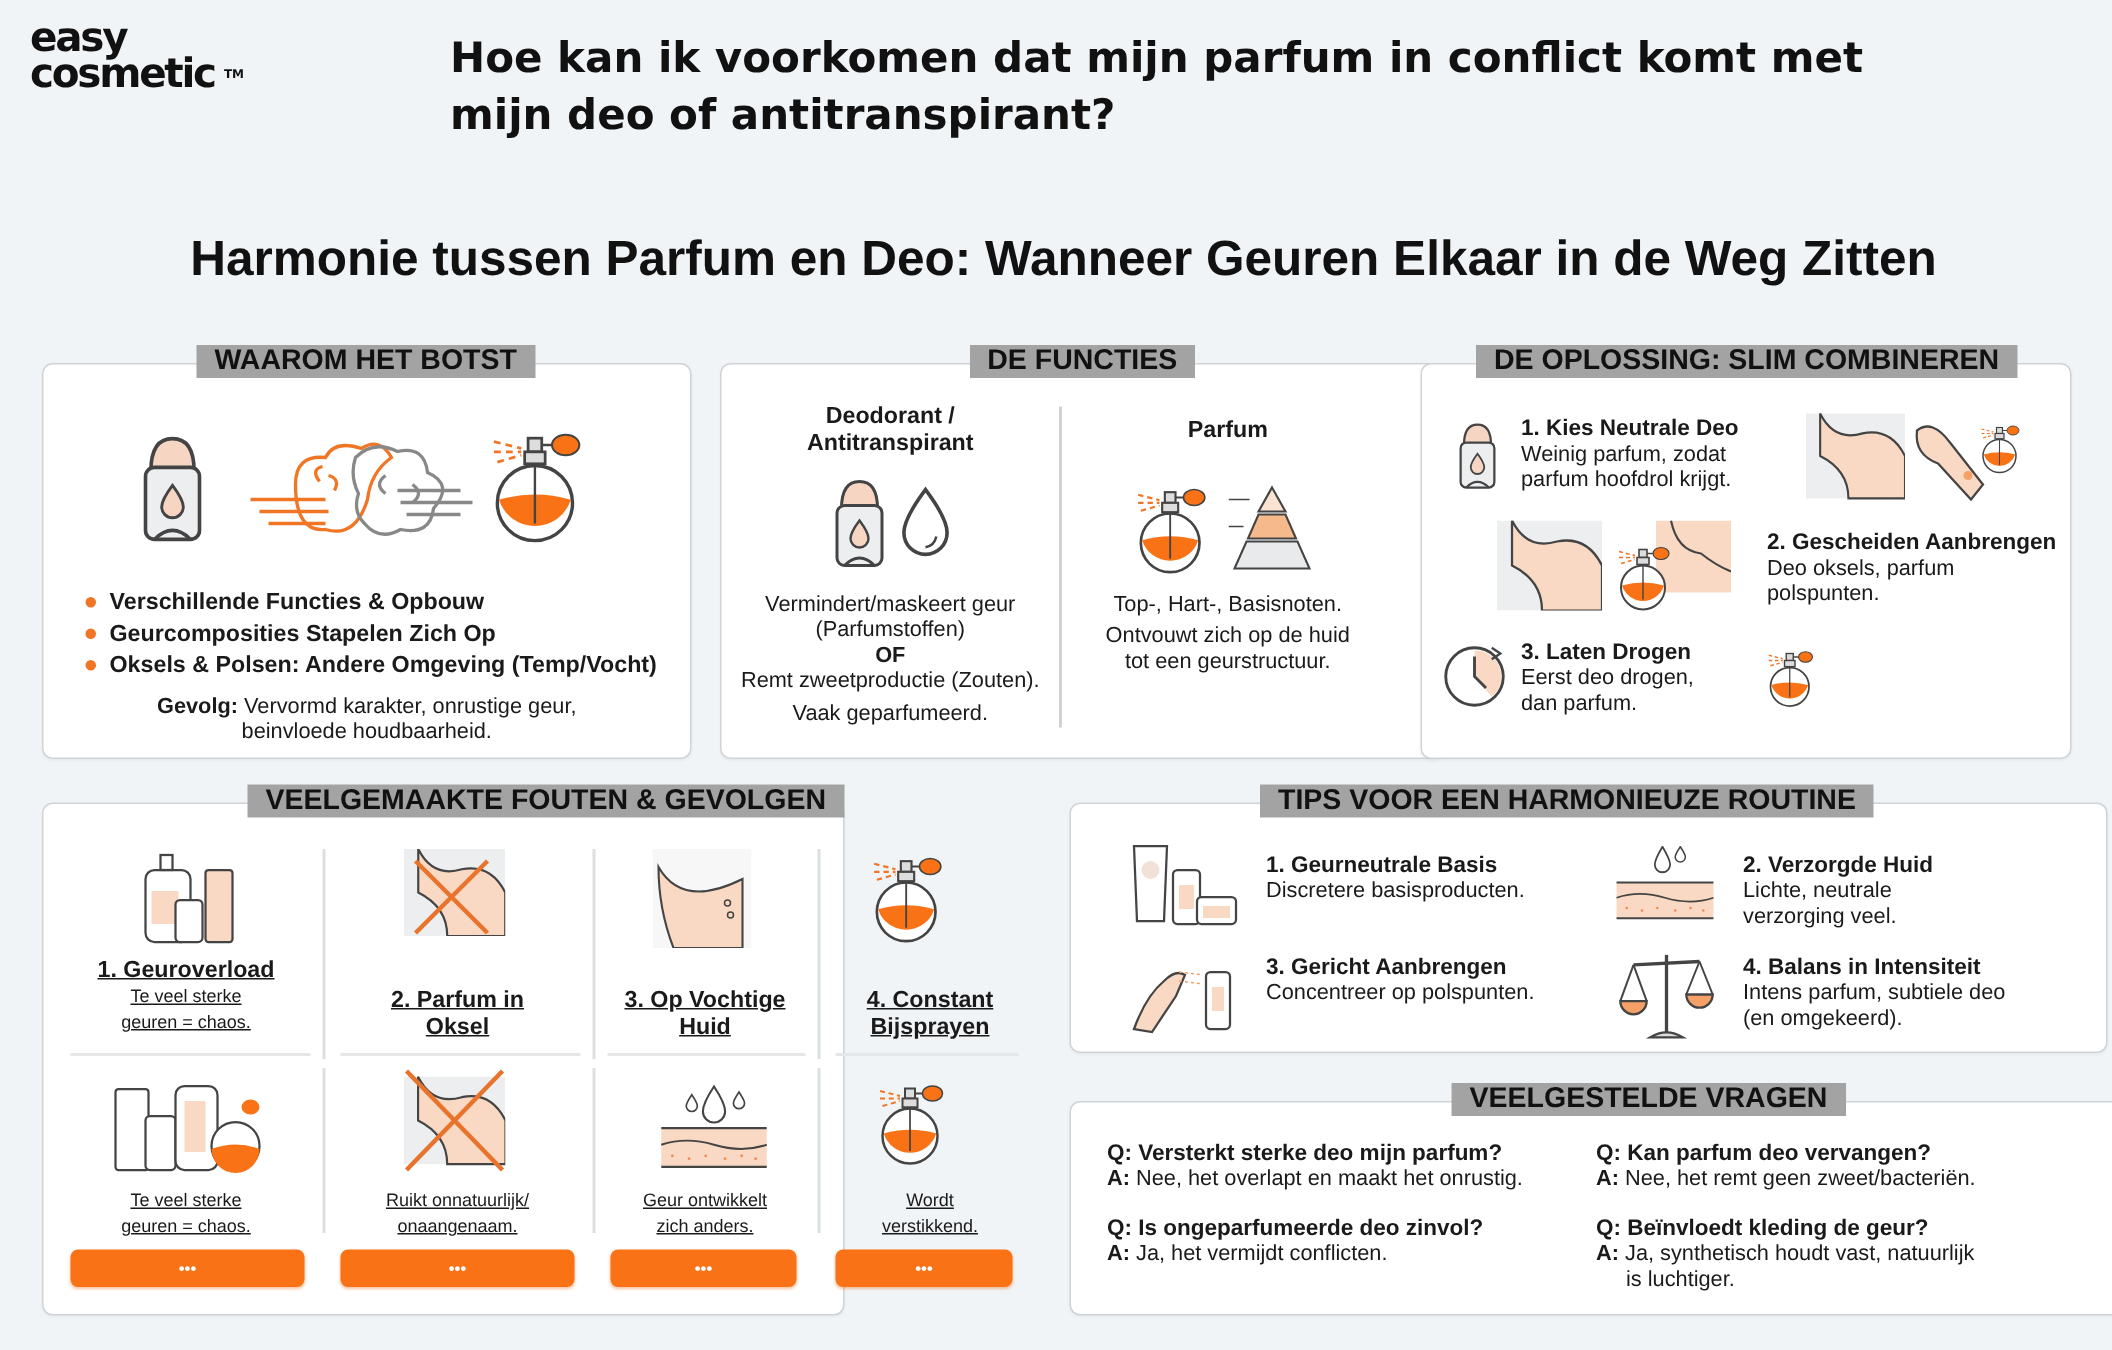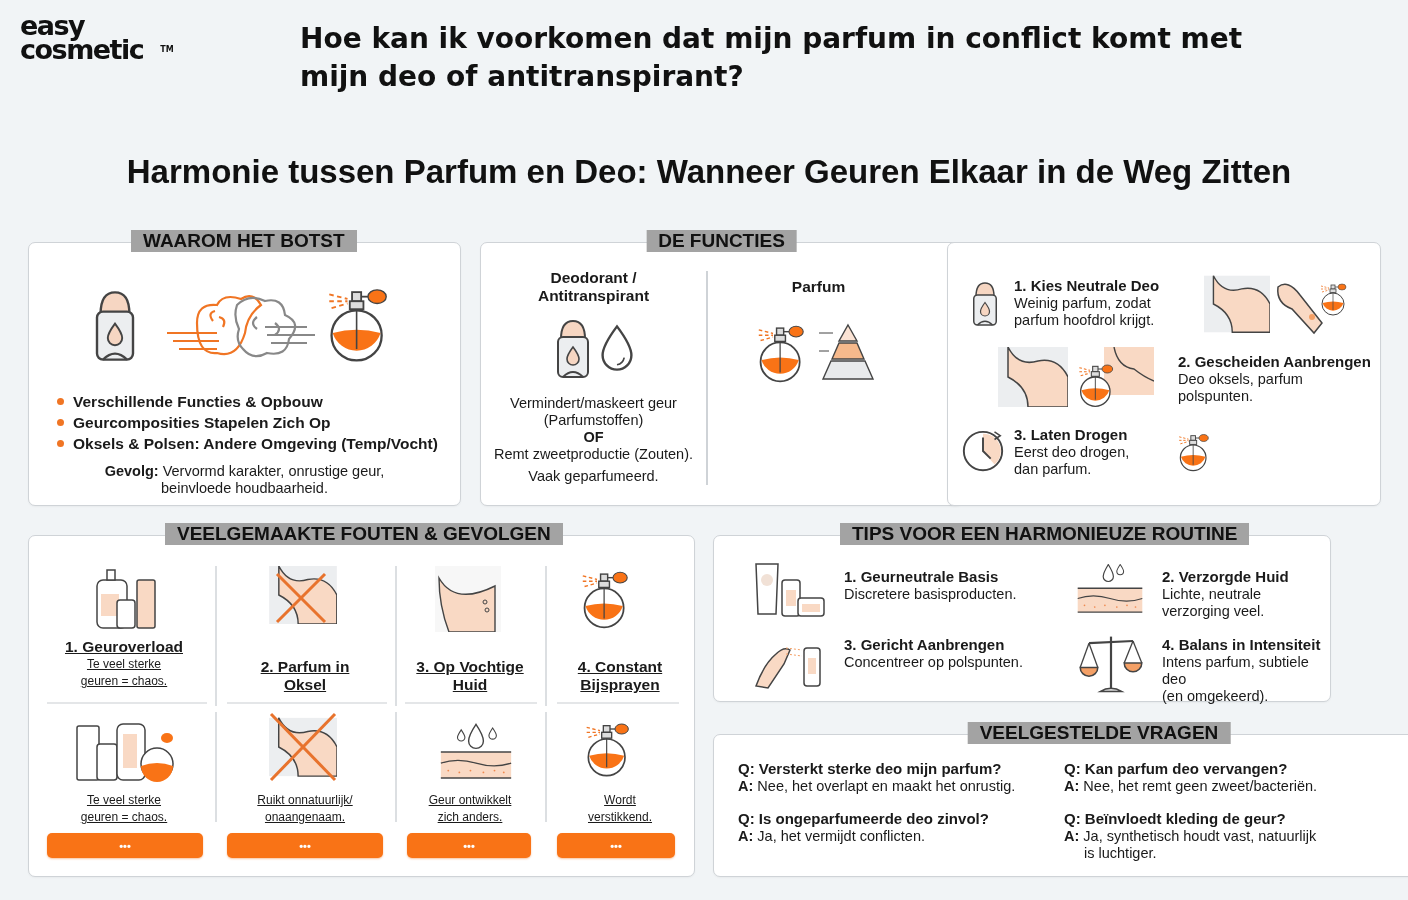--- a/index.html
+++ b/index.html
@@ -9,21 +9,21 @@
     font-family: "DejaVu Sans", sans-serif;
     color: #1a1a1a;
     position: relative;
   }
   .logo {
     position: absolute; left: 20px; top: 14px;
     font-family: "DejaVu Sans", sans-serif;
     font-weight: 900; color: #111;
     line-height: 24px; font-size: 27px; letter-spacing: -1.5px;
   }
-  .logo .tm { font-size: 8px; letter-spacing: 0; vertical-align: top; margin-left: 17px; }
+  .logo .tm { font-size: 8px; letter-spacing: 0; vertical-align: top; margin-left: 6px; }
   .question {
     position: absolute; left: 300px; top: 20px; width: 960px;
     font-family: "DejaVu Sans", sans-serif; font-weight: bold;
     font-size: 28px; line-height: 38px; color: #111;
   }
   .main-title {
     position: absolute; left: 0; top: 153px; width: 1418px; text-align: center;
     font-family: "Liberation Sans", sans-serif; font-weight: bold;
     font-size: 33px; color: #111;
   }
@@ -56,35 +56,35 @@
   #p2 .col-head { font-weight: bold; font-size: 15.5px; line-height: 18px; }
   #p2 .col-body { font-size: 14.5px; line-height: 17px; }
 
   
   #p3 { left: 947px; top: 242px; width: 434px; height: 264px; }
   .step-title { font-family: "Liberation Sans", sans-serif; font-weight: bold; font-size: 15px; line-height: 18px; }
   .step-text { font-family: "Liberation Sans", sans-serif; font-size: 14.5px; line-height: 17px; }
   .abs { position: absolute; }
 
   
-  #p4 { left: 28px; top: 535px; width: 667px; height: 342px; }
+  #p4 { left: 28px; top: 535px; width: 535px; height: 342px; }
   .mcell { position: absolute; text-align: center; text-decoration: underline; }
   .mcell .t { font-family: "Liberation Sans", sans-serif; font-weight: bold; font-size: 15.5px; line-height: 18px; }
   .mcell .d { font-family: "Liberation Sans", sans-serif; font-size: 12px; line-height: 17px; }
   .vdiv { position: absolute; width: 1.5px; background: #dcdfe2; }
   .hdiv { position: absolute; height: 2px; background: #e4e6e8; }
   .obtn {
     position: absolute; height: 25px; border-radius: 5px;
     background: #f97316; color: #fff; font-size: 11px; font-weight: bold;
     text-align: center; line-height: 24px; border: none;
     box-shadow: 0 1px 2px rgba(240,110,20,0.4);
   }
 
   
-  #p5 { left: 713px; top: 535px; width: 618px; height: 167px; padding-left: 32px; }
+  #p5 { left: 713px; top: 535px; width: 692px; height: 167px; padding-left: 32px; }
   
   #p6 { left: 713px; top: 734px; width: 772px; height: 143px; }
   .faq-q { font-family: "Liberation Sans", sans-serif; font-weight: bold; font-size: 15px; line-height: 18px; }
   .faq-a { font-family: "Liberation Sans", sans-serif; font-size: 14.5px; line-height: 17px; }
 </style>
 </head>
 <body>
 
 <svg width="0" height="0" style="position:absolute">
   <defs>
@@ -213,23 +213,29 @@
   <svg class="icon" style="left:276px;top:78px" width="64" height="64">
       <use href="#perfume"></use>
     </svg>
   <svg class="icon" style="left:338px;top:80px" width="58" height="58" viewBox="0 0 58 58">
     <polygon points="29,2 38,18 20,18" fill="#fbe3d4" stroke="#444" stroke-width="1.4"></polygon>
     <polygon points="20,20 38,20 45,36 13,36" fill="#f6b98c" stroke="#444" stroke-width="1.4"></polygon>
     <polygon points="12,38 46,38 54,56 4,56" fill="#e8eaec" stroke="#444" stroke-width="1.4"></polygon>
     <line x1="0" y1="10" x2="14" y2="10" stroke="#444"></line>
       <line x1="0" y1="28" x2="10" y2="28" stroke="#444"></line>
   </svg>
+  <div class="col" style="left:226px;width:223px;top:152px">
+    <div class="col-body">Top-, Hart-, Basisnoten.</div>
+    <div class="col-body" style="margin-top:4px">Ontvouwt zich op de huid</div>
+    <div class="col-body">tot een geurstructuur.</div>
+  </div>
 </div>
 
 <div class="panel" id="p3">
+  <div class="panel-title" style="left:36px">DE OPLOSSING: SLIM COMBINEREN</div>
   <svg class="icon" style="left:22px;top:36px" width="30" height="50">
       <use href="#deo"></use>
     </svg>
   <div class="abs" style="left:66px;top:34px">
     <div class="step-title">1. Kies Neutrale Deo</div>
     <div class="step-text">Weinig parfum, zodat</div>
     <div class="step-text">parfum hoofdrol krijgt.</div>
   </div>
   <svg class="icon" style="left:256px;top:30px" width="66" height="62">
       <use href="#bodyarea"></use>

